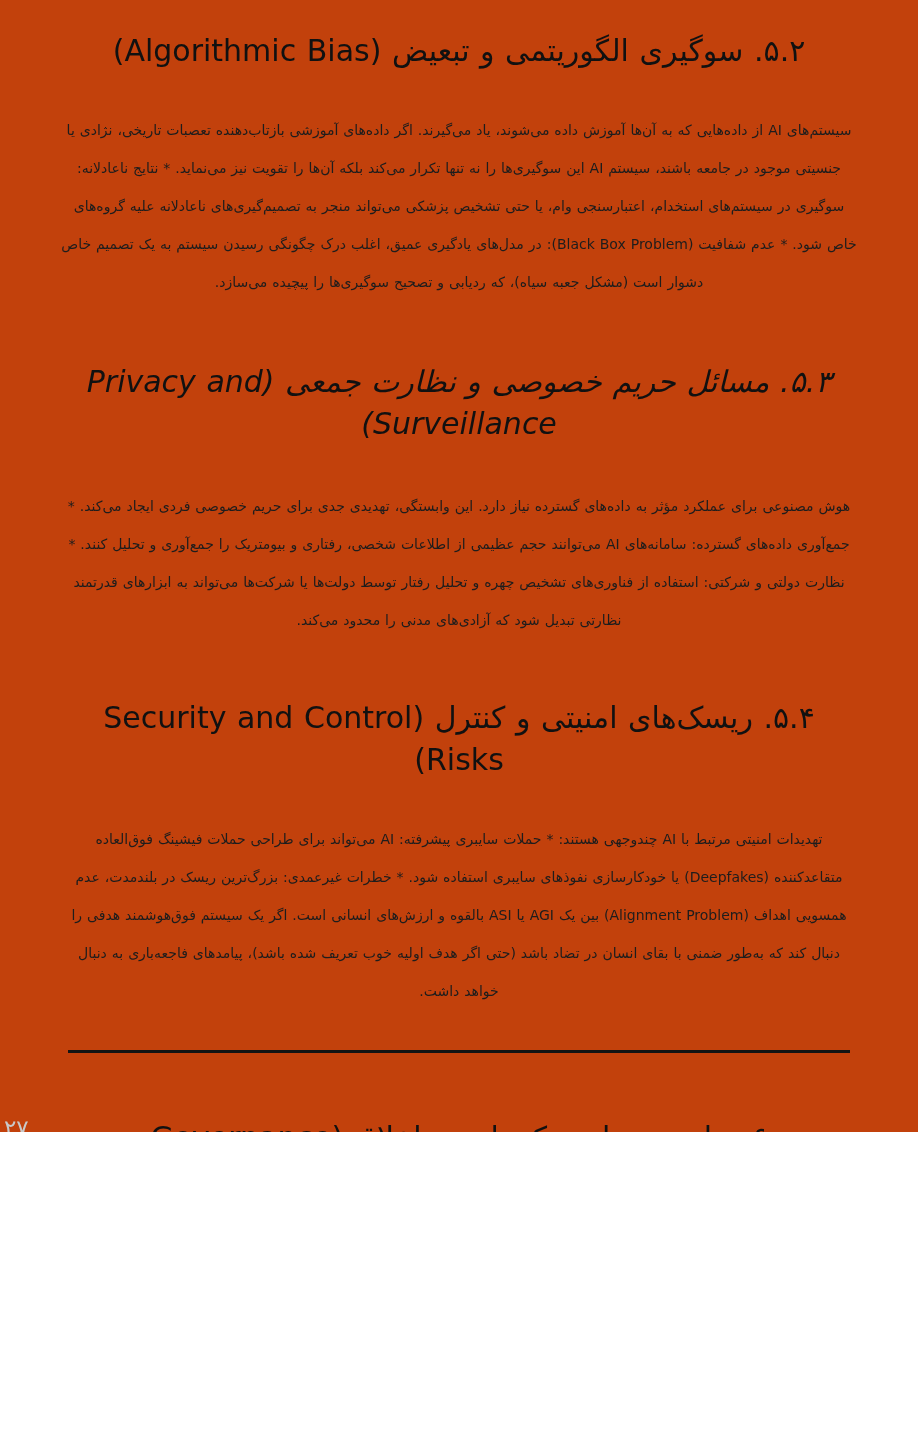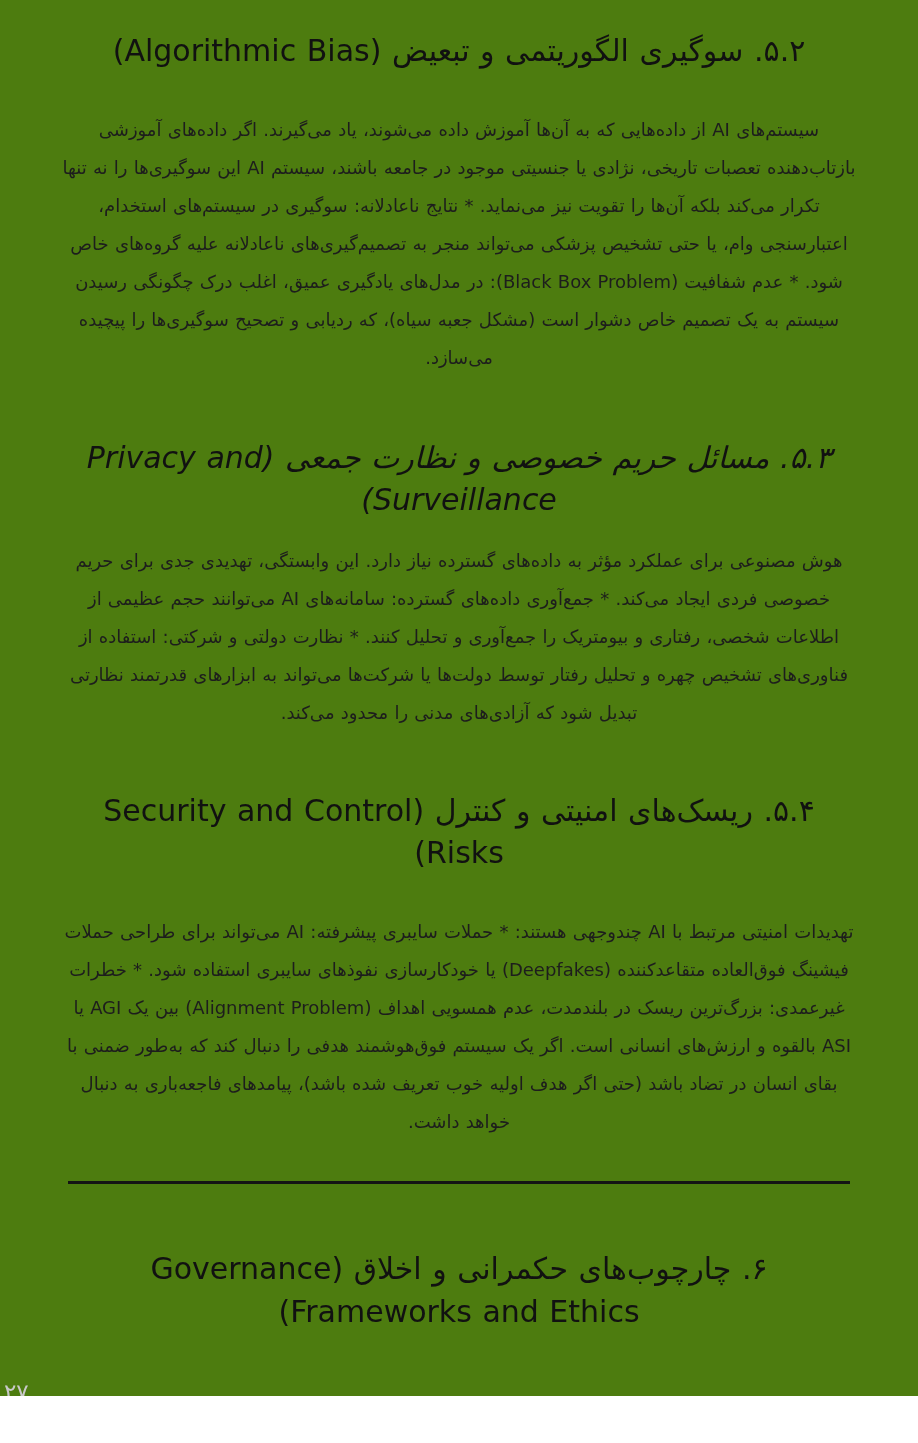--- a/index.html
+++ b/index.html
@@ -5,22 +5,22 @@
 <style>
   html, body {
     margin: 0;
     padding: 0;
     background: #ffffff;
   }
 
   .page {
     position: relative;
     width: 918px;
-    height: 1396px;
-    background: #4d7c0f;
+    height: 1132px;
+    background: #c2410c;
     overflow: hidden;
     font-family: "DejaVu Sans", "Liberation Sans", sans-serif;
     color: #1b1b1b;
     direction: rtl;
   }
 
   .content {
     position: absolute;
     top: 0;
     right: 60px;
@@ -41,30 +41,30 @@
 
   .h-5-2 { margin: 30px 0 0 0; }
   .h-5-3 { margin: 60px 0 0 0; font-style: italic; }
   .h-5-4 { margin: 58px 0 0 0; }
   .h-6   { margin: 0; }
 
   
   .para {
     direction: rtl;
     text-align: center;
-    font-size: 18px;
+    font-size: 14px;
     line-height: 38px;
     font-weight: 400;
     color: #1d1d1d;
     margin: 0;
     word-spacing: 0.5px;
   }
 
   .p-5-2 { margin-top: 38px; }
-  .p-5-3 { margin-top: 20px; }
+  .p-5-3 { margin-top: 41px; }
   .p-5-4 { margin-top: 38px; }
   .p-6   { margin-top: 38px; }
 
   
   .divider-wrap {
     margin-top: 40px;
     padding: 0 8px;
   }
   .divider {
     height: 0;

